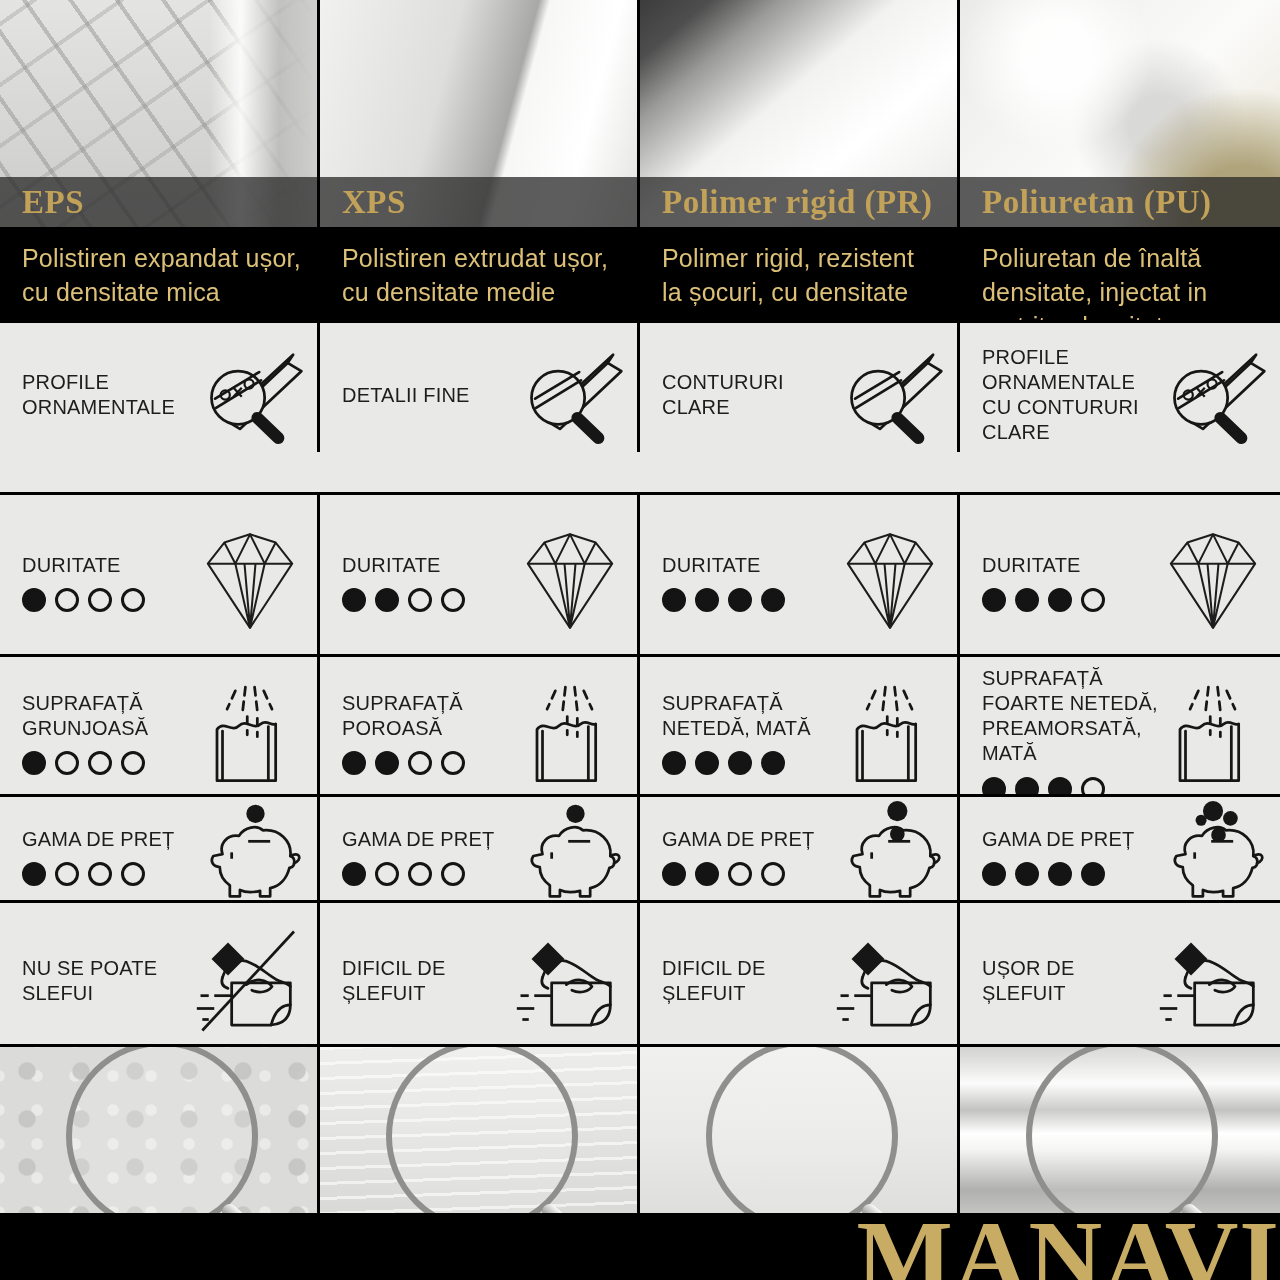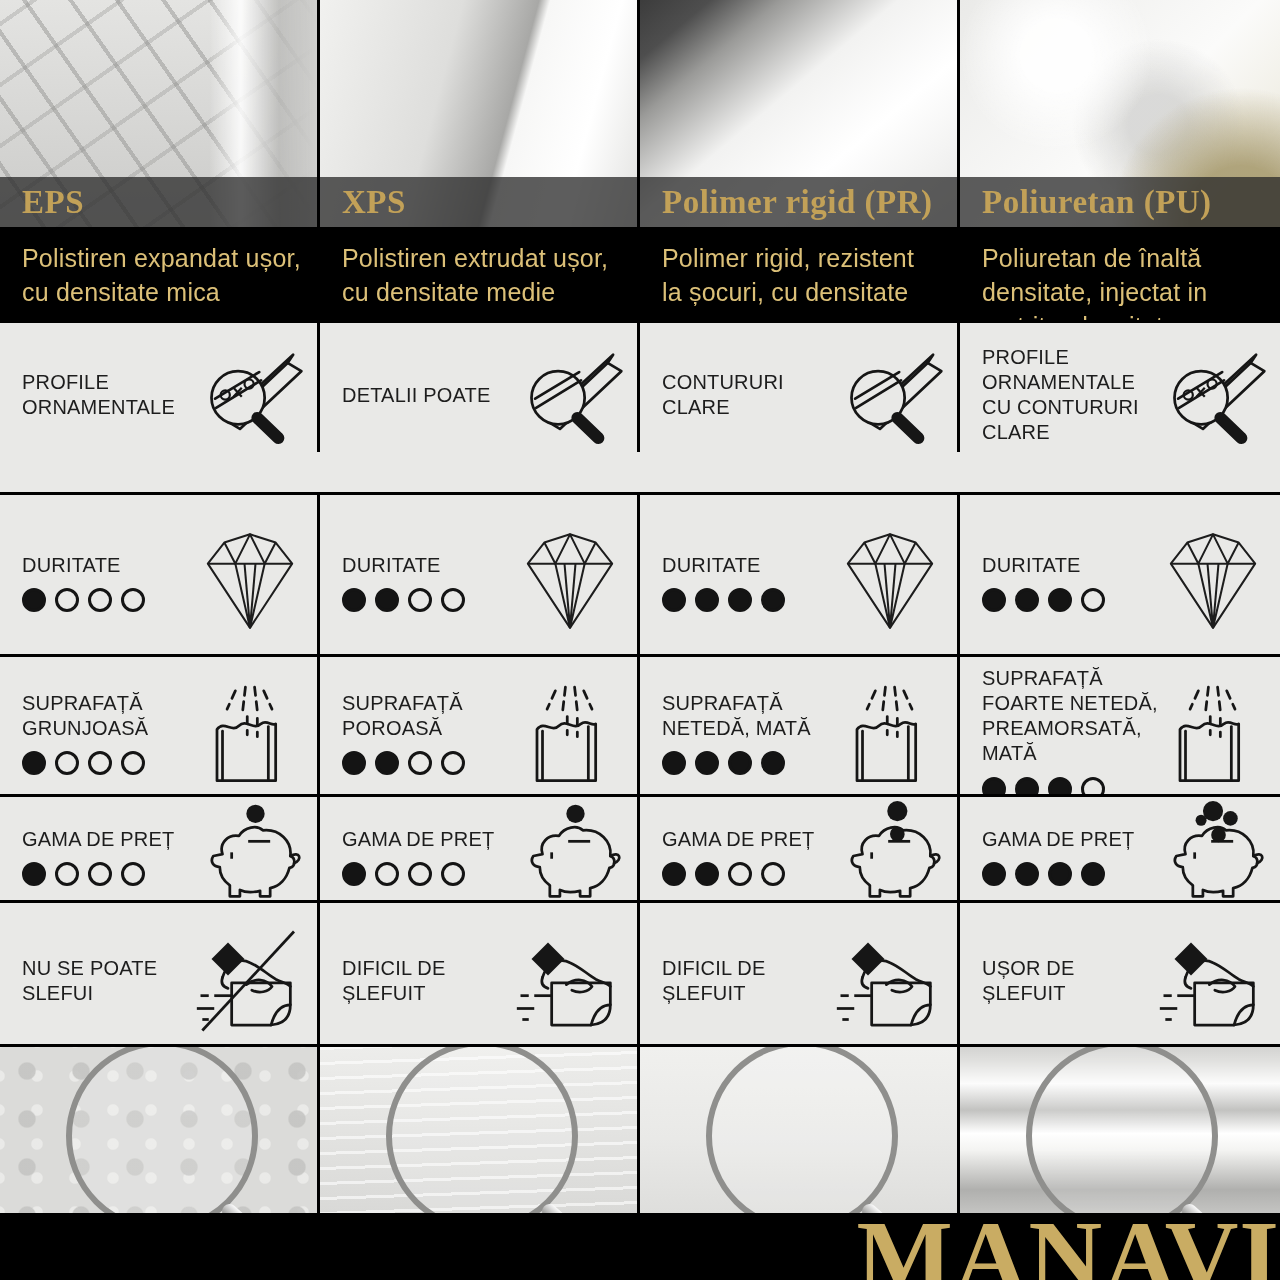--- a/index.html
+++ b/index.html
@@ -183,21 +183,21 @@
       <div class="f-left">
           <div class="f-label">PROFILE ORNAMENTALE</div>
         </div>
       <svg class="cell-icon" viewBox="0 0 120 120">
           <use href="#icon-molding"></use>
           <use href="#icon-ornament"></use>
         </svg>
     </div>
     <div class="cell f-cell">
       <div class="f-left">
-          <div class="f-label">DETALII POATE</div>
+          <div class="f-label">DETALII FINE</div>
         </div>
       <svg class="cell-icon" viewBox="0 0 120 120">
           <use href="#icon-molding"></use>
         </svg>
     </div>
     <div class="cell f-cell">
       <div class="f-left">
           <div class="f-label">CONTURURI CLARE</div>
         </div>
       <svg class="cell-icon" viewBox="0 0 120 120">

